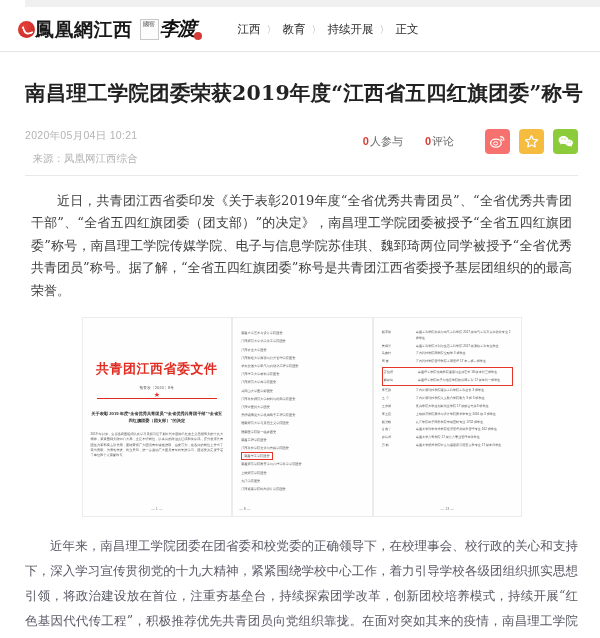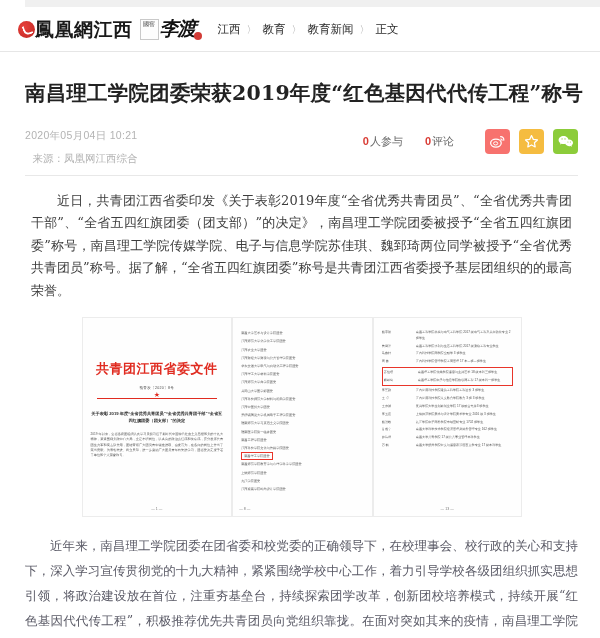--- a/index.html
+++ b/index.html
@@ -101,21 +101,21 @@
     background: #d23c37;
     align-self: flex-end;
     margin-bottom: 2px;
     margin-left: -3px;
     flex: none;
   }
 
   .breadcrumb {
     display: flex;
     align-items: flex-end;
-    margin-left: 16px;
+    margin-left: 36px;
     font-size: 11.5px;
     color: #2b2b2b;
     white-space: nowrap;
   }
   .breadcrumb .crumb {
     color: #2b2b2b;
     text-decoration: none;
   }
   .breadcrumb .sep {
     color: #9a9a9a;
@@ -352,31 +352,31 @@
     <span class="brand-seal">國窖</span>
     <span class="brand-calligraphy">李渡</span>
     <span class="brand-dot"></span>
   </span>
 
   <nav class="breadcrumb">
     <a class="crumb" href="#">江西</a>
     <span class="sep">〉</span>
     <a class="crumb" href="#">教育</a>
     <span class="sep">〉</span>
-    <a class="crumb" href="#">教育新闻</a>
+    <a class="crumb" href="#">持续开展</a>
     <span class="sep">〉</span>
     <span class="crumb">正文</span>
   </nav>
 </div>
 
 <div class="rule-top"></div>
 
 <div class="article">
 
-  <h1 class="article-title">南昌理工学院团委荣获2019年度“红色基因代代传工程”称号</h1>
+  <h1 class="article-title">南昌理工学院团委荣获2019年度“江西省五四红旗团委”称号</h1>
 
   <div class="meta-row">
     <div class="meta-left">
       <div class="meta-date">2020年05月04日  10:21</div>
       <div class="meta-source">来源：凤凰网江西综合</div>
     </div>
 
     <div class="meta-right">
       <span class="counter"><span class="num">0</span><span>人参与</span></span>
       <span class="counter"><span class="num">0</span><span>评论</span></span>

